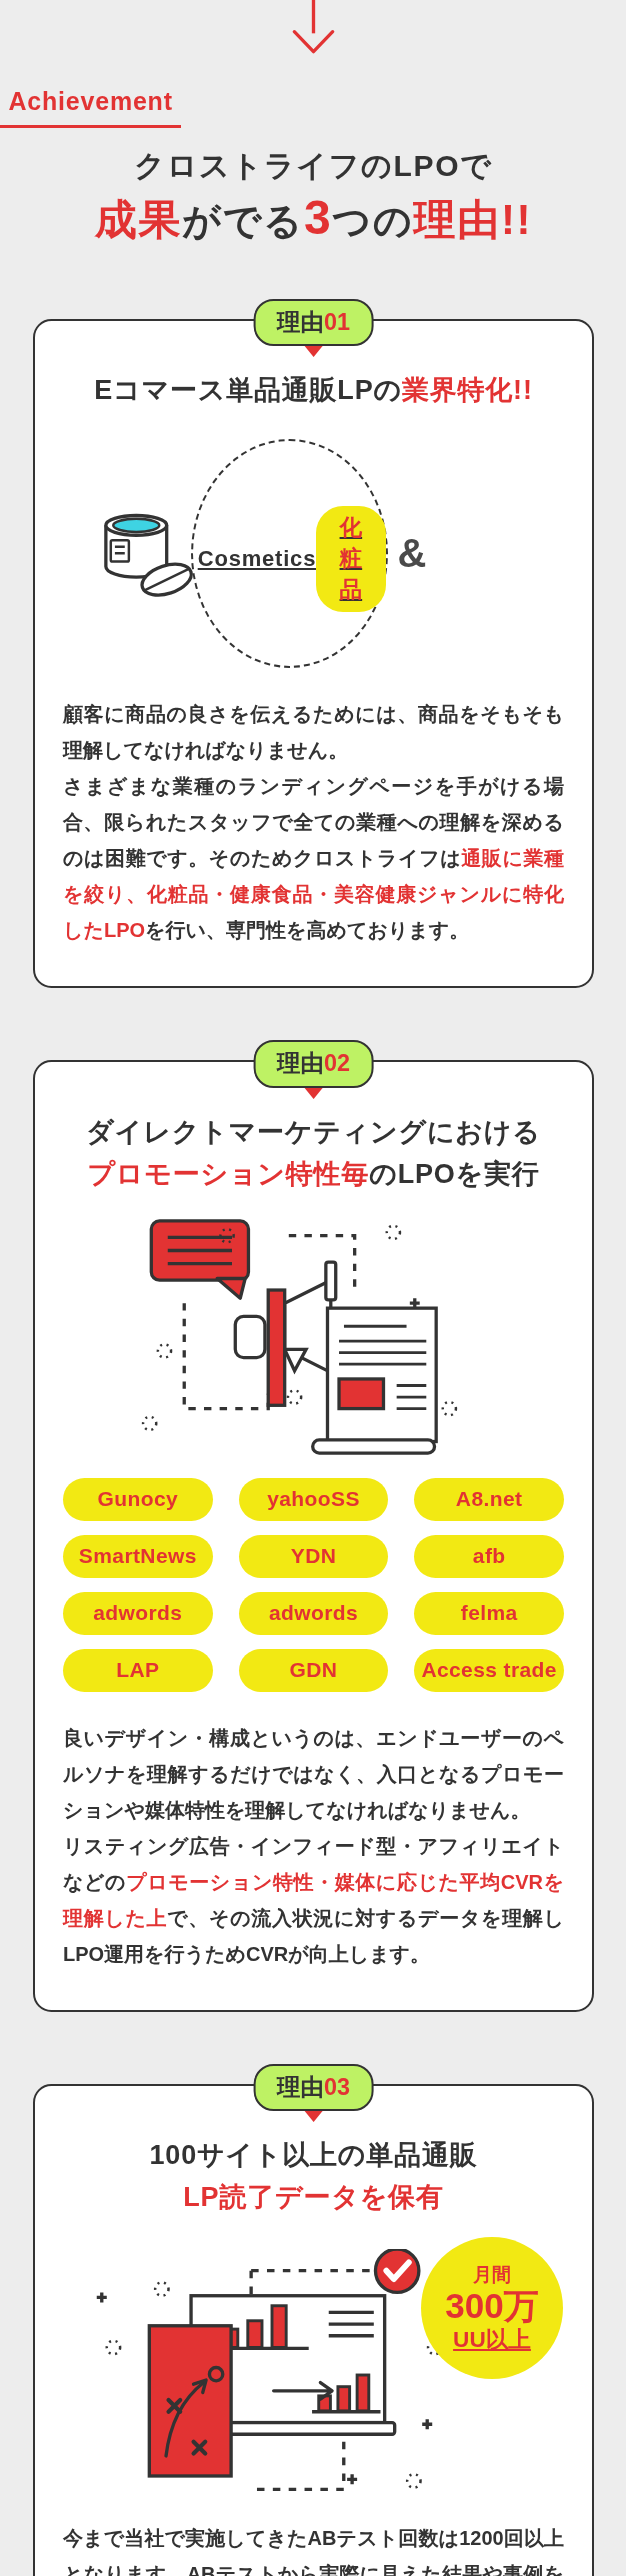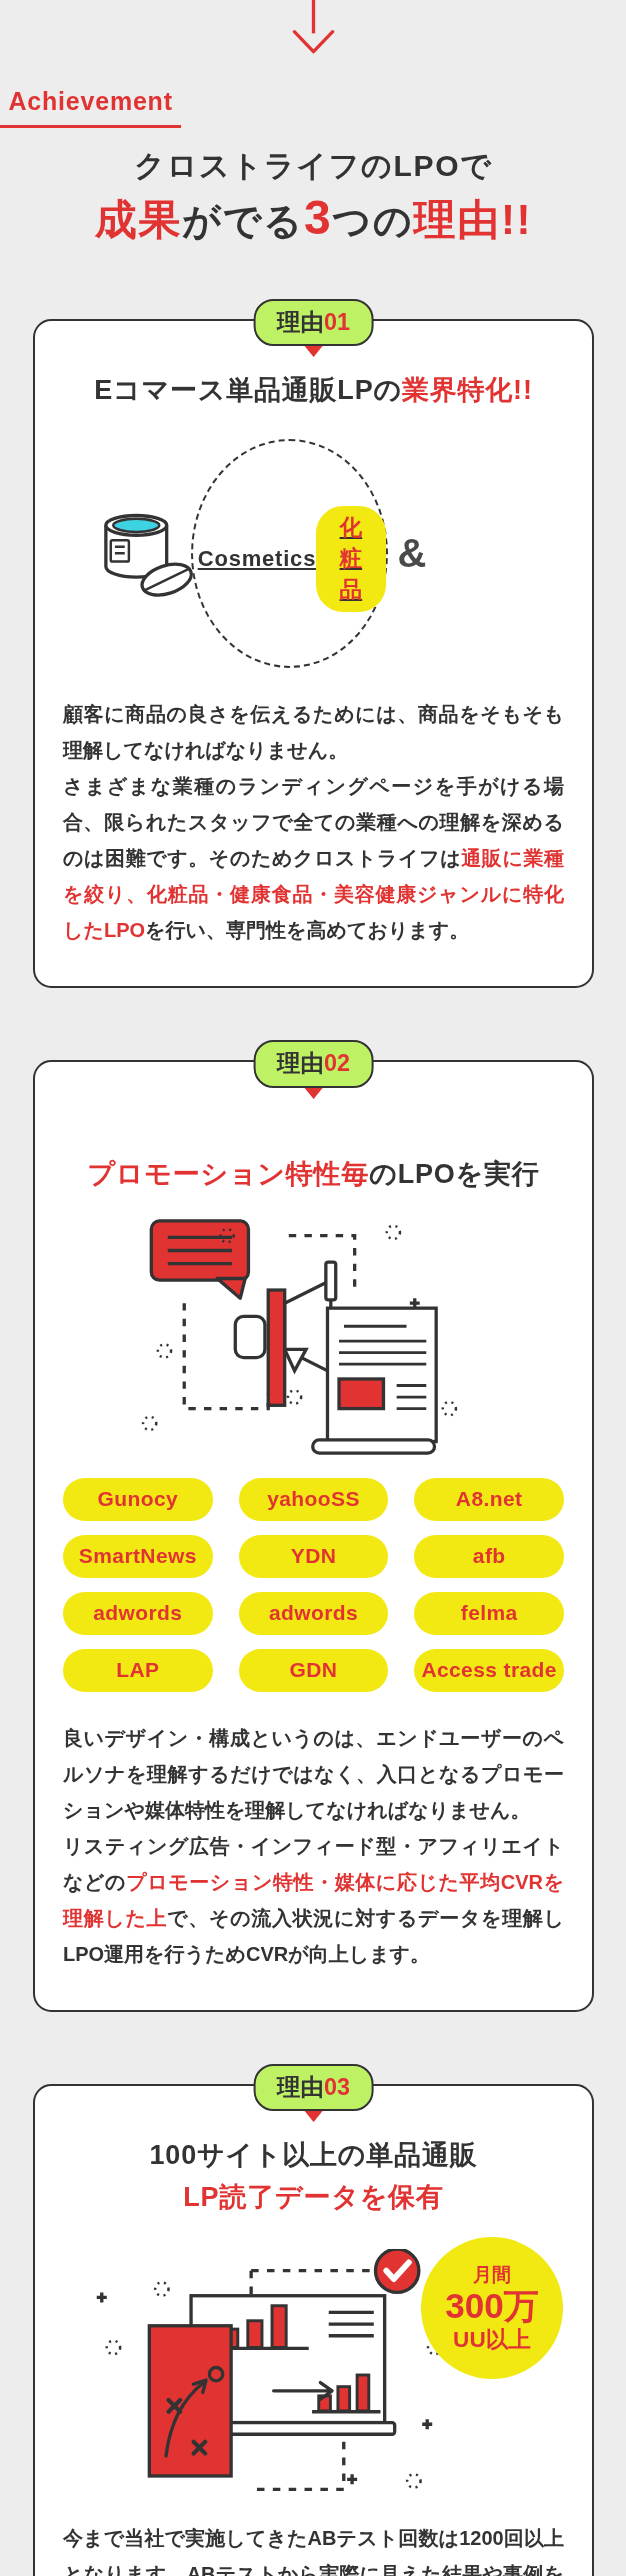--- a/index.html
+++ b/index.html
@@ -135,21 +135,21 @@
     width:142px;height:142px;
     border-radius:50%;
     background:var(--yellow);
     color:var(--red);
     display:flex;flex-direction:column;align-items:center;justify-content:center;
     line-height:1.15;
     text-align:center;
   }
   .stat-l1{font-size:19px;}
   .stat-l2{font-size:35px;}
-  .stat-l3{font-size:22.6px;}
+  .stat-l3{font-size:22.6px;text-decoration:underline;}
 </style>
 </head>
 <body>
 
 <div class="page">
 
   <div class="top-arrow">
     <svg width="67" height="55" viewBox="0 0 80 66" fill="none">
       <path d="M40,0 V40" stroke="#e23333" stroke-width="4"></path>
       <path d="M17,38 L40,62 L63,38" stroke="#e23333" stroke-width="4" fill="none" stroke-linecap="round" stroke-linejoin="round"></path>
@@ -202,21 +202,21 @@
 さまざまな業種のランディングページを手がける場合、限られたスタッフで全ての業種への理解を深めるのは困難です。そのためクロストライフは</span><span class="t-red">通販に業種を絞り、化粧品・健康食品・美容健康ジャンルに特化したLPO</span><span class="t-dark">を行い、専門性を高めております。</span></p>
   </section>
 
   <section class="card">
     <div class="badge">
       <span class="t-dark">理由</span><span class="t-red">02</span>
       <span class="badge-tri"></span>
     </div>
 
     <h2 class="card-heading">
-      <br>
+      <span class="t-dark">ダイレクトマーケティングにおける</span><br>
       <span class="t-red">プロモーション特性毎</span><span class="t-dark">のLPOを実行</span>
     </h2>
 
     <span>
       <svg class="scene" width="393" height="247" viewBox="0 0 470 300" fill="none">
 
         <g stroke="#333333" stroke-width="4" stroke-dasharray="9 10">
           <path d="M78,112 V240 H180 V222"></path>
           <path d="M205,30 H285 V100"></path>
         </g>

